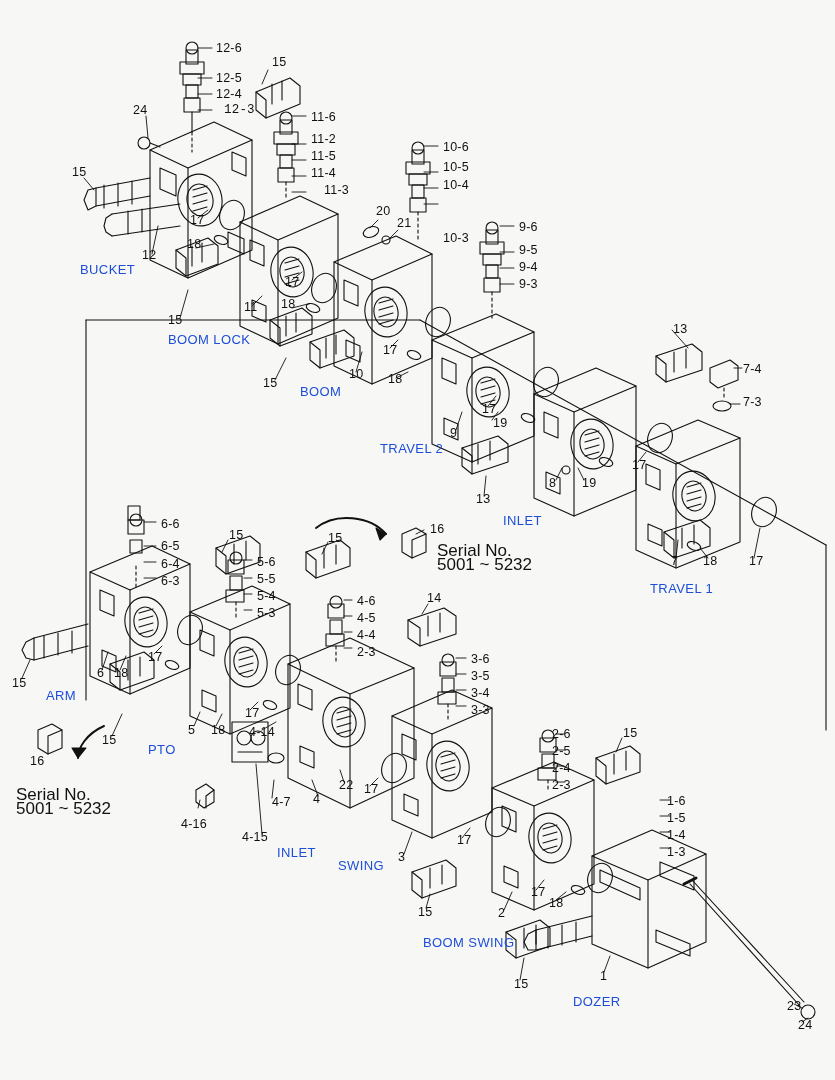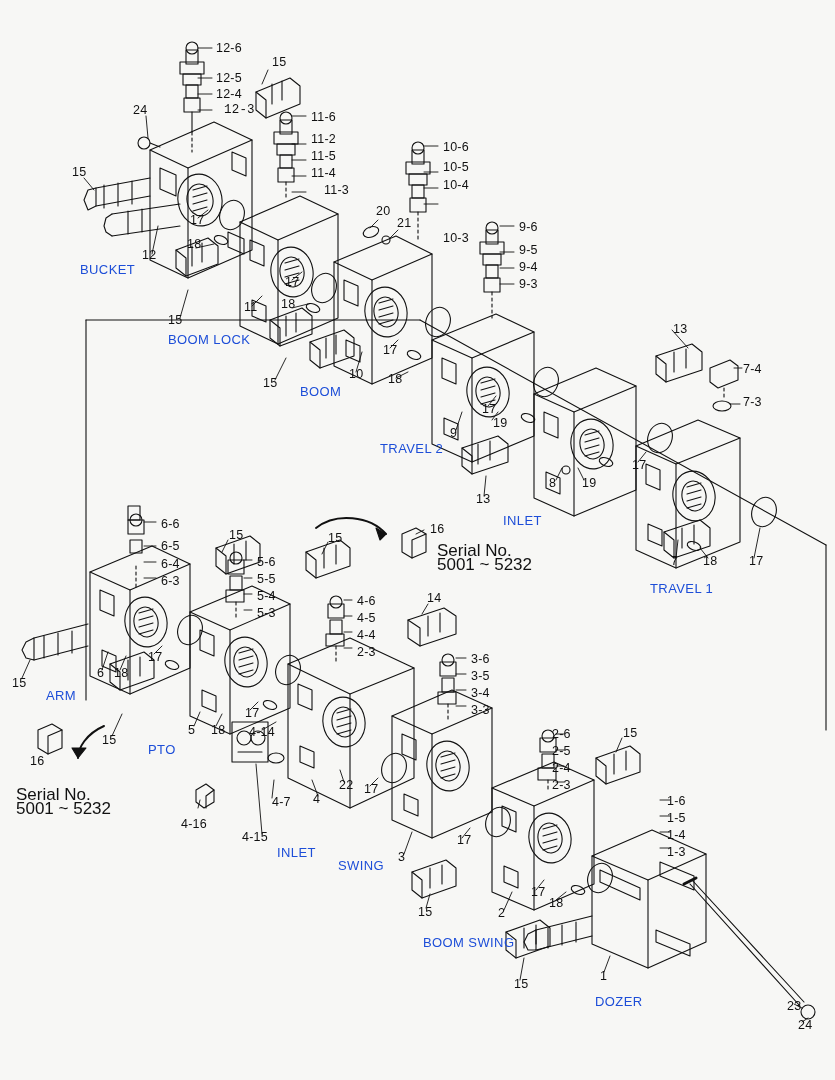--- a/index.html
+++ b/index.html
@@ -470,21 +470,21 @@
 <div class="sec" style="left:168px;top:332px;">BOOM LOCK</div>
 <div class="sec" style="left:300px;top:384px;">BOOM</div>
 <div class="sec" style="left:380px;top:441px;">TRAVEL 2</div>
 <div class="sec" style="left:503px;top:513px;">INLET</div>
 <div class="sec" style="left:650px;top:581px;">TRAVEL 1</div>
 <div class="sec" style="left:46px;top:688px;">ARM</div>
 <div class="sec" style="left:148px;top:742px;">PTO</div>
 <div class="sec" style="left:277px;top:845px;">INLET</div>
 <div class="sec" style="left:338px;top:858px;">SWING</div>
 <div class="sec" style="left:423px;top:935px;">BOOM SWING</div>
-<div class="sec" style="left:573px;top:994px;margin-left:22px;">DOZER</div>
+<div class="sec" style="left:573px;top:994px;">DOZER</div>
 
 <div class="lbl" style="left:216px;top:41px;">12-6</div>
 <div class="lbl" style="left:216px;top:71px;">12-5</div>
 <div class="lbl" style="left:216px;top:87px;">12-4</div>
 <div class="lbl" style="left:224px;top:103px;font-family:Liberation Mono, monospace;">12-3</div>
 <div class="lbl" style="left:272px;top:55px;">15</div>
 <div class="lbl" style="left:133px;top:103px;">24</div>
 <div class="lbl" style="left:72px;top:165px;">15</div>
 <div class="lbl" style="left:142px;top:248px;">12</div>
 <div class="lbl" style="left:190px;top:213px;">17</div>

